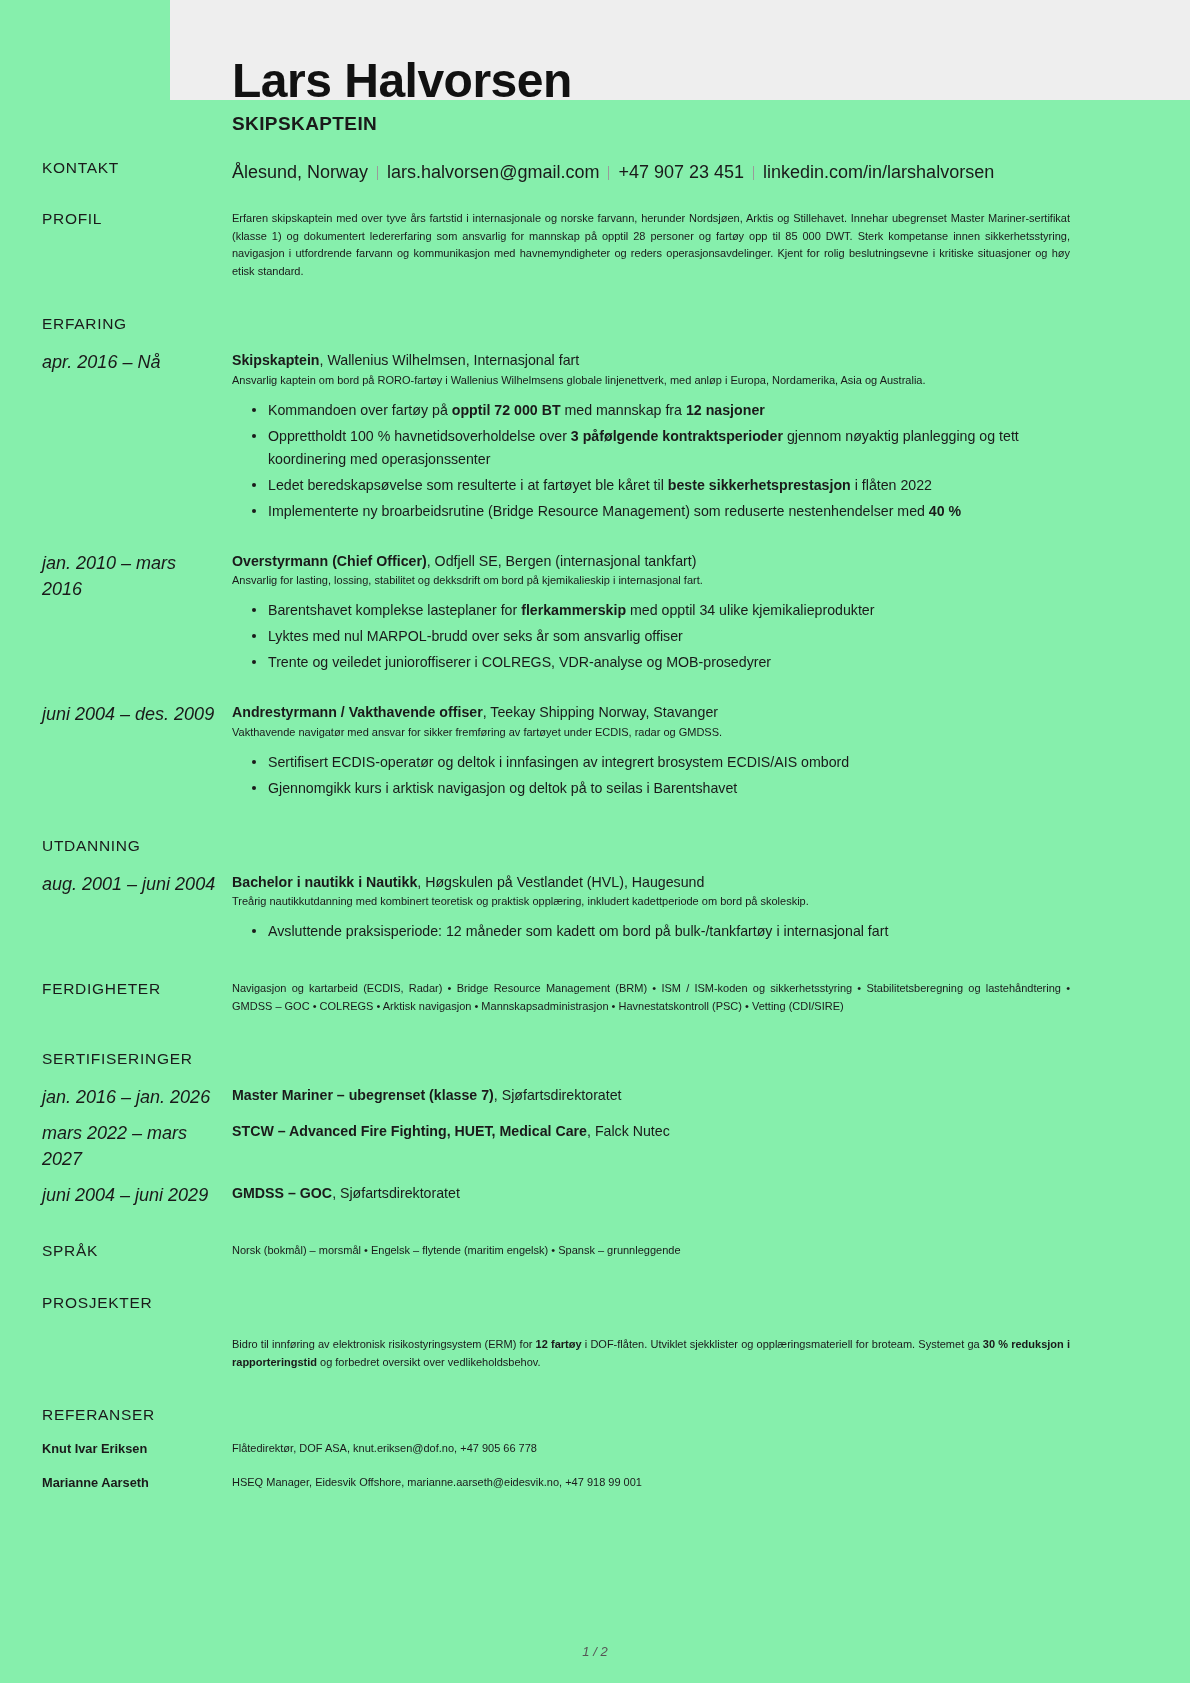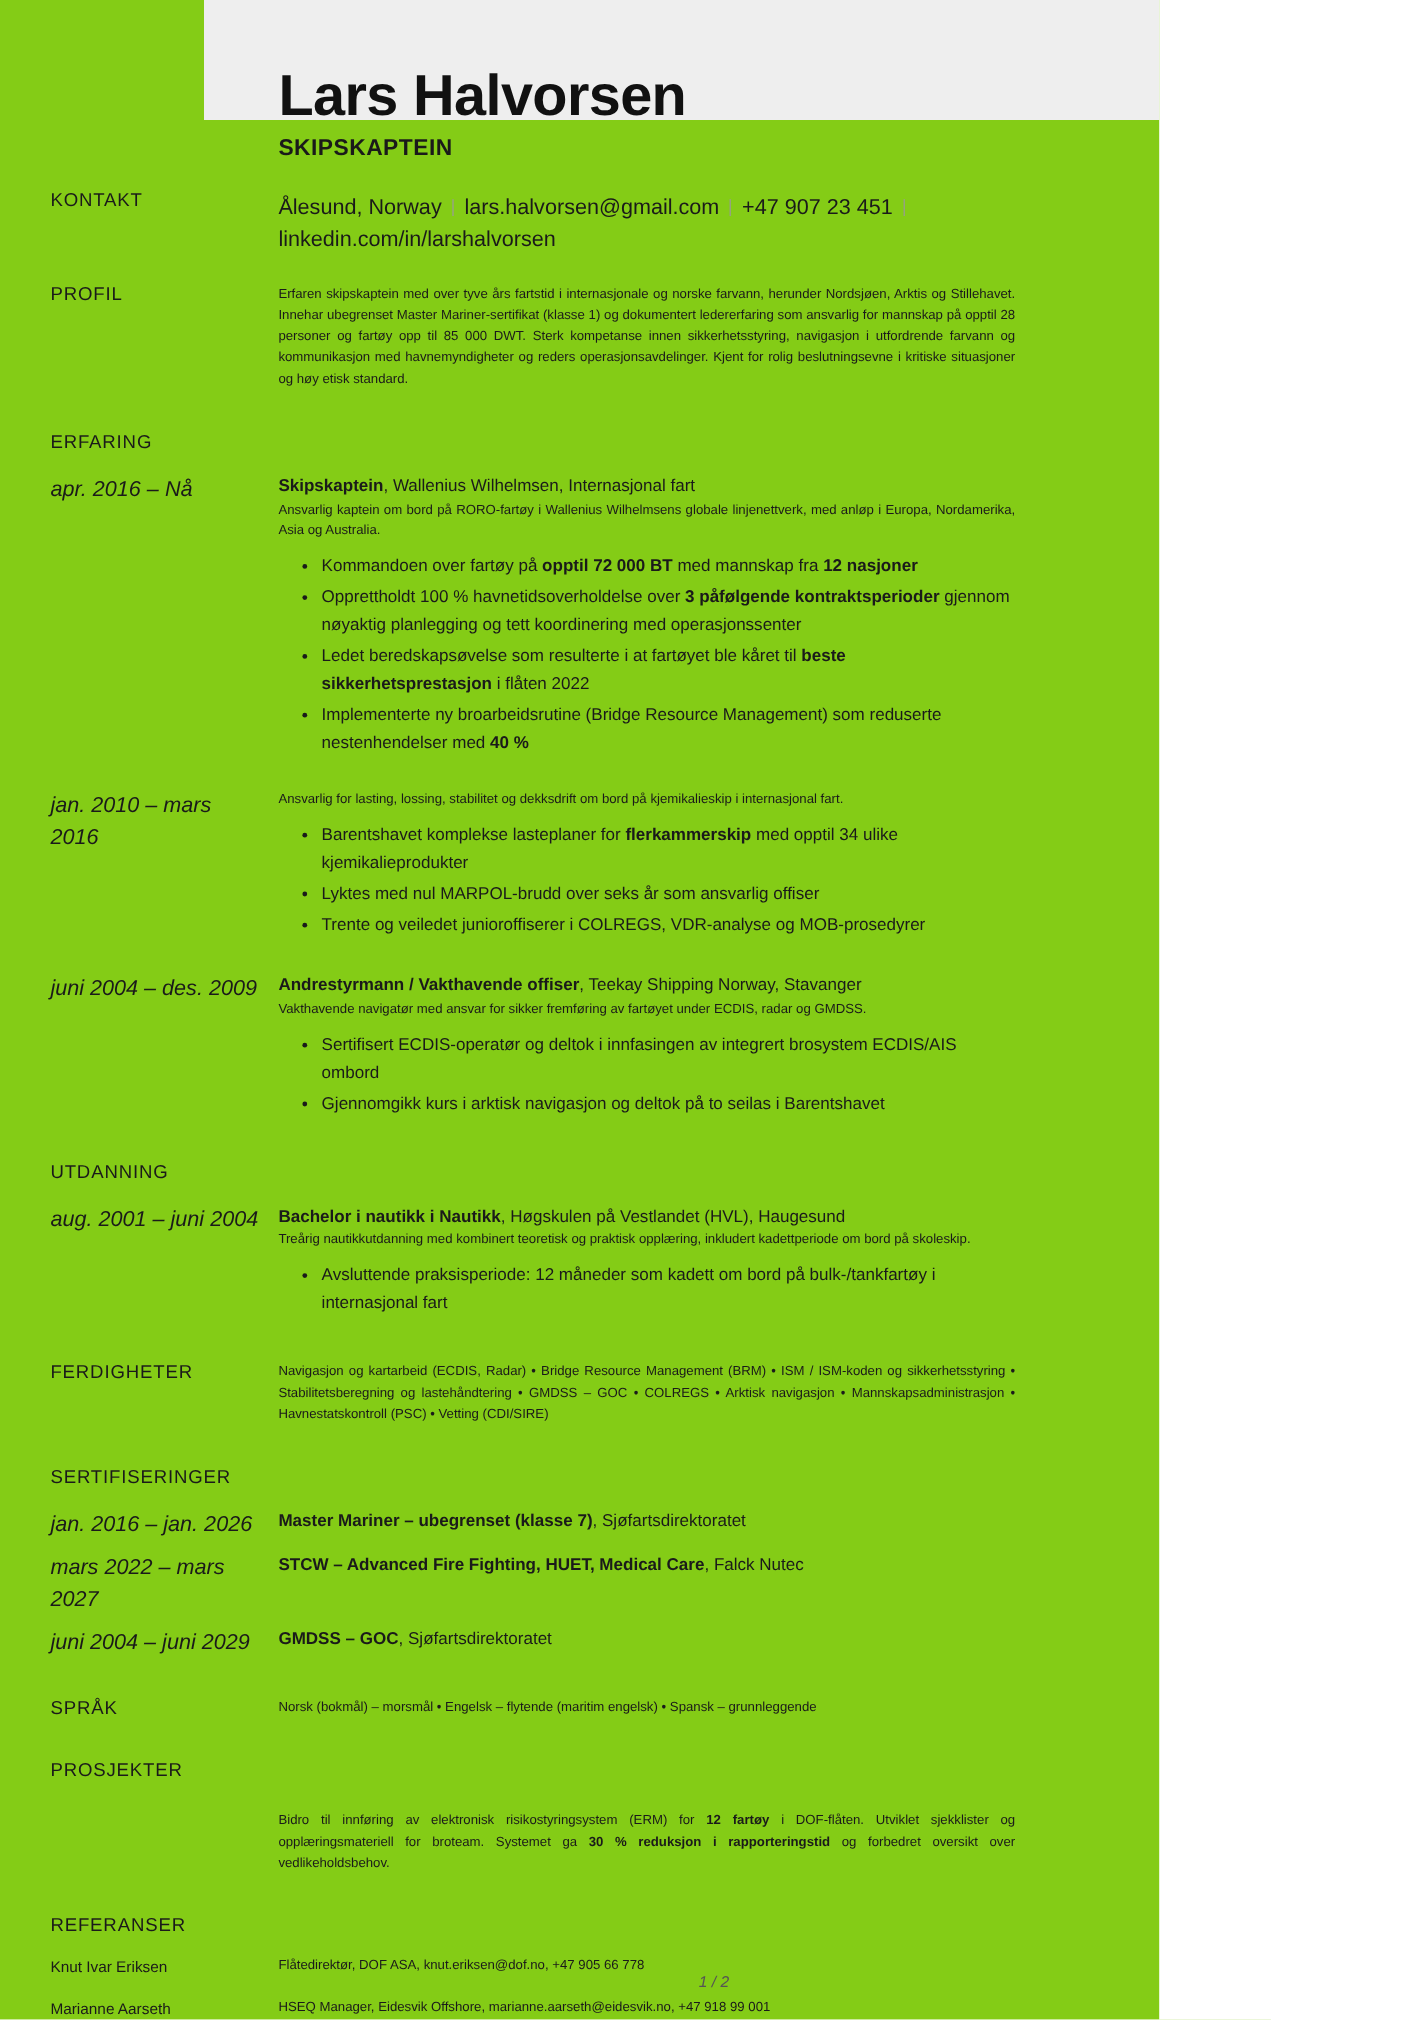--- a/index.html
+++ b/index.html
@@ -8,23 +8,23 @@
     background: #ffffff;
   }
   body {
     font-family: "Liberation Sans", sans-serif;
     color: #1a1a1a;
     -webkit-font-smoothing: antialiased;
   }
 
   .page {
     position: relative;
-    width: 966px;
+    width: 1190px;
     min-height: 1683px;
-    background: #84cc16;
+    background: #86efac;
     overflow: hidden;
   }
 
   
   .header-band {
     position: absolute;
     left: 170px;
     top: 0;
     width: 1020px;
     height: 100px;
@@ -82,21 +82,21 @@
     text-transform: uppercase;
   }
   .date-label {
     font-size: 18px;
     font-style: italic;
     color: #1a1a1a;
     line-height: 1.45;
   }
   .ref-name {
     font-size: 12.8px;
-    font-weight: normal;
+    font-weight: bold;
     color: #1a1a1a;
     line-height: 1.45;
   }
 
   
   .body-text {
     font-size: 11px;
     line-height: 1.62;
     color: #1a1a1a;
     text-align: justify;
@@ -228,20 +228,21 @@
       </div>
     </div>
 
     <div class="spacer-md"></div>
 
     <div class="row">
       <div class="col-label">
         <div class="date-label">jan. 2010 – mars 2016</div>
       </div>
       <div class="col-body">
+        <div class="entry-title"><b>Overstyrmann (Chief Officer)</b><span>, Odfjell SE, Bergen (internasjonal tankfart)</span></div>
         <div class="body-text left">Ansvarlig for lasting, lossing, stabilitet og dekksdrift om bord på kjemikalieskip i internasjonal fart.</div>
         <ul class="bullets">
           <li><span>Barentshavet komplekse lasteplaner for </span><b>flerkammerskip</b><span> med opptil 34 ulike kjemikalieprodukter</span></li>
           <li><span>Lyktes med nul MARPOL-brudd over seks år som ansvarlig offiser</span></li>
           <li><span>Trente og veiledet junioroffiserer i COLREGS, VDR-analyse og MOB-prosedyrer</span></li>
         </ul>
       </div>
     </div>
 
     <div class="spacer-md"></div>

